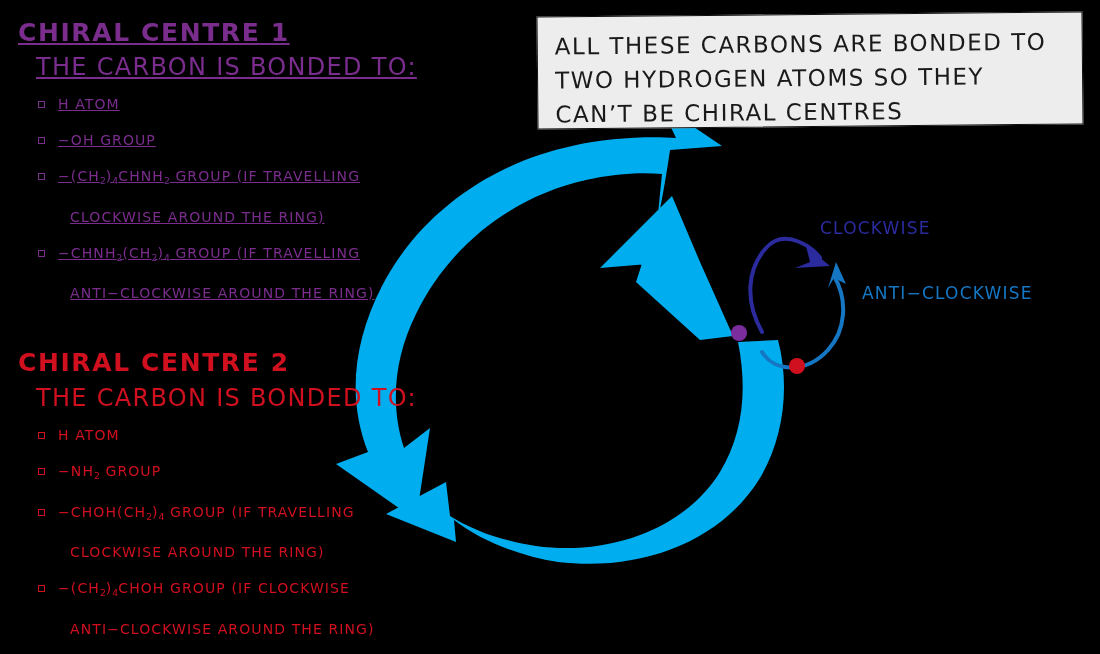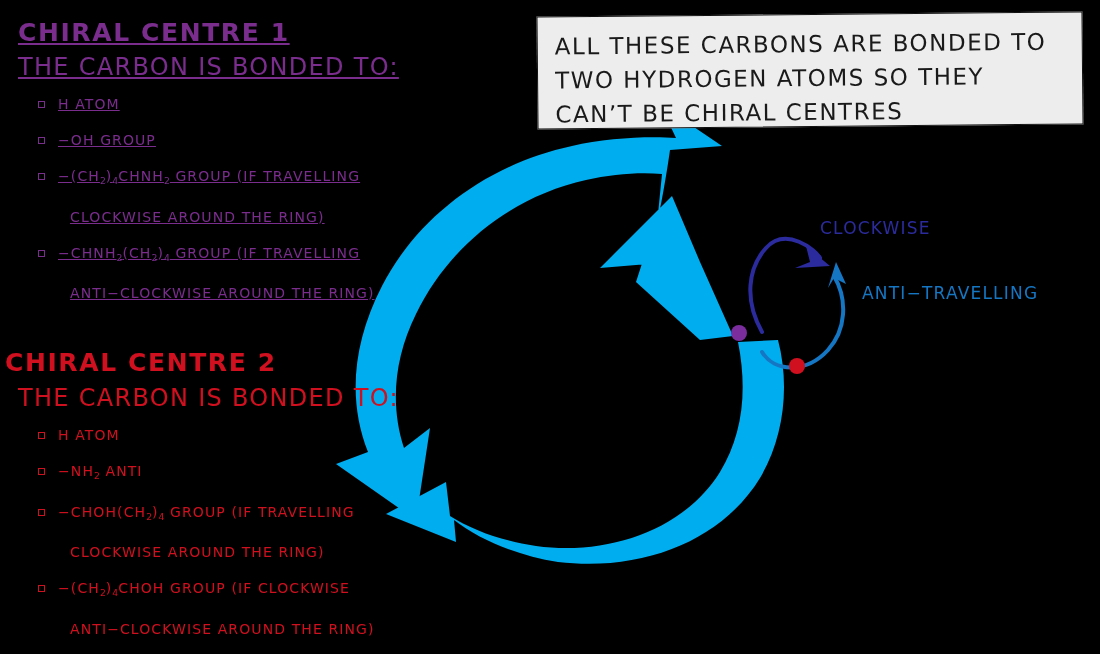--- a/index.html
+++ b/index.html
@@ -26,20 +26,21 @@
     font-size: 25px;
     font-weight: bold;
     letter-spacing: 1.6px;
     line-height: 1.0;
   }
   .subheading {
     font-size: 24px;
     font-weight: normal;
     letter-spacing: 1.3px;
     line-height: 1.0;
+    margin-left: 18px;
   }
   .bullet-list {
     position: absolute;
     list-style: none;
     margin: 0;
     padding: 0;
   }
   .bullet-item {
     position: relative;
     padding-left: 22px;
@@ -165,25 +166,25 @@
 
   <div class="block heading c-purple" style="left:18px; top:20px;">CHIRAL CENTRE 1</div>
   <div class="block subheading c-purple" style="left:18px; top:55px;">THE CARBON IS BONDED TO:</div>
   <ul class="bullet-list c-purple" id="list-c1" style="left:36px; top:86px;">
       <li class="bullet-item"><span class="marker"></span><span><span>H  ATOM</span></span></li>
       <li class="bullet-item"><span class="marker"></span><span><span>−OH  GROUP</span></span></li>
       <li class="bullet-item"><span class="marker"></span><span><span>−(CH</span><sub>2</sub><span>)</span><sub>4</sub><span>CHNH</span><sub>2</sub><span>  GROUP  (IF  TRAVELLING</span></span><span class="cont">CLOCKWISE  AROUND  THE  RING)</span></li>
       <li class="bullet-item"><span class="marker"></span><span><span>−CHNH</span><sub>2</sub><span>(CH</span><sub>2</sub><span>)</span><sub>4</sub><span>  GROUP  (IF  TRAVELLING</span></span><span class="cont">ANTI−CLOCKWISE  AROUND  THE  RING)</span></li>
     </ul>
 
-  <div class="block heading c-red" style="left:5px; top:350px;">CHIRAL CENTRE 2</div>
+  <div class="block heading c-red" style="left:18px; top:350px;">CHIRAL CENTRE 2</div>
   <div class="block subheading c-red" style="left:18px; top:386px;">THE CARBON IS BONDED TO:</div>
   <ul class="bullet-list c-red" id="list-c2" style="left:36px; top:417px;">
       <li class="bullet-item"><span class="marker"></span><span><span>H  ATOM</span></span></li>
-      <li class="bullet-item"><span class="marker"></span><span><span>−NH</span><sub>2</sub><span>  ANTI</span></span></li>
+      <li class="bullet-item"><span class="marker"></span><span><span>−NH</span><sub>2</sub><span>  GROUP</span></span></li>
       <li class="bullet-item"><span class="marker"></span><span><span>−CHOH(CH</span><sub>2</sub><span>)</span><sub>4</sub><span>  GROUP  (IF  TRAVELLING</span></span><span class="cont">CLOCKWISE  AROUND  THE  RING)</span></li>
       <li class="bullet-item"><span class="marker"></span><span><span>−(CH</span><sub>2</sub><span>)</span><sub>4</sub><span>CHOH  GROUP  (IF  CLOCKWISE</span></span><span class="cont">ANTI−CLOCKWISE  AROUND  THE  RING)</span></li>
     </ul>
 
   <svg class="art" viewBox="0 0 1100 654" xmlns="http://www.w3.org/2000/svg">
 
     <path fill="none" stroke="#2B2B9E" stroke-width="4" stroke-linecap="round" d="M 762,332
              C 744,300 748,268 766,248
              C 786,226 816,250 820,258"></path>
     <polygon fill="#2B2B9E" points="830,266 806,246 810,262 795,268"></polygon>
@@ -192,15 +193,15 @@
              C 848,300 846,330 828,350
              C 806,374 774,372 762,352"></path>
     <polygon fill="#1577C4" points="836,262 828,288 834,278 846,284"></polygon>
 
     <circle cx="739" cy="333" r="8" fill="#7B2D9E"></circle>
 
     <circle cx="797" cy="366" r="8" fill="#D0101F"></circle>
   </svg>
 
   <div class="legend-label lg-cw">CLOCKWISE</div>
-  <div class="legend-label lg-acw">ANTI−TRAVELLING</div>
+  <div class="legend-label lg-acw">ANTI−CLOCKWISE</div>
 
 </div>
 
 </body></html>

